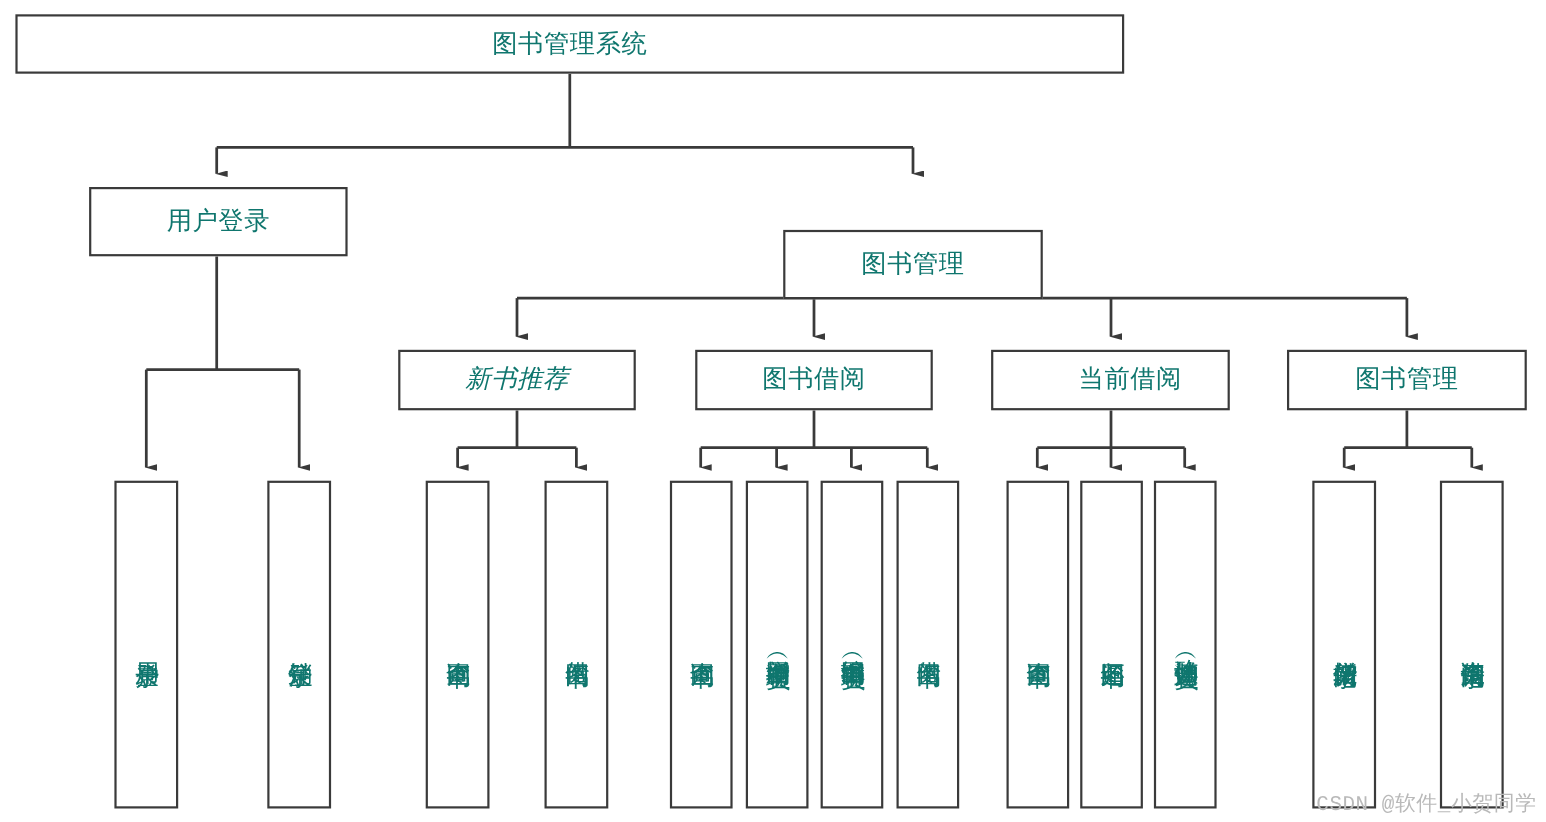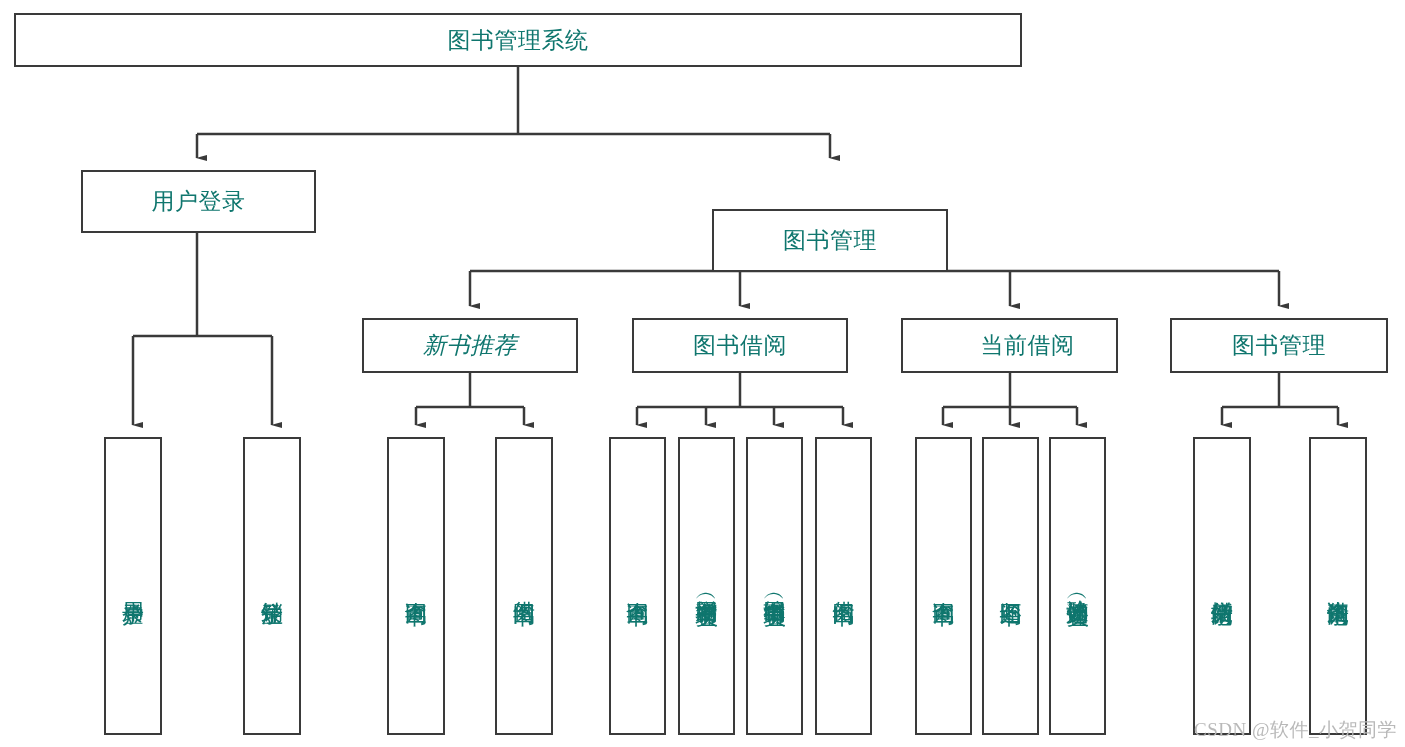--- a/index.html
+++ b/index.html
@@ -60,21 +60,21 @@
     text-align: center;
   }
   .watermark {
     position: absolute;
     right: 8px;
     bottom: 4px;
     font-size: 19px;
     color: #b9b9b9;
     letter-spacing: 0.5px;
     white-space: nowrap;
-    font-family: Liberation Serif, serif;
+    font-family: Liberation Mono, monospace;
   }
 </style>
 </head>
 <body>
 
 <div id="diagram-root">
 
   <svg class="connectors" viewBox="0 0 1405 747">
     <defs>
       <marker id="arrow" markerWidth="10" markerHeight="11" refX="3" refY="10" orient="auto" markerUnits="userSpaceOnUse">

